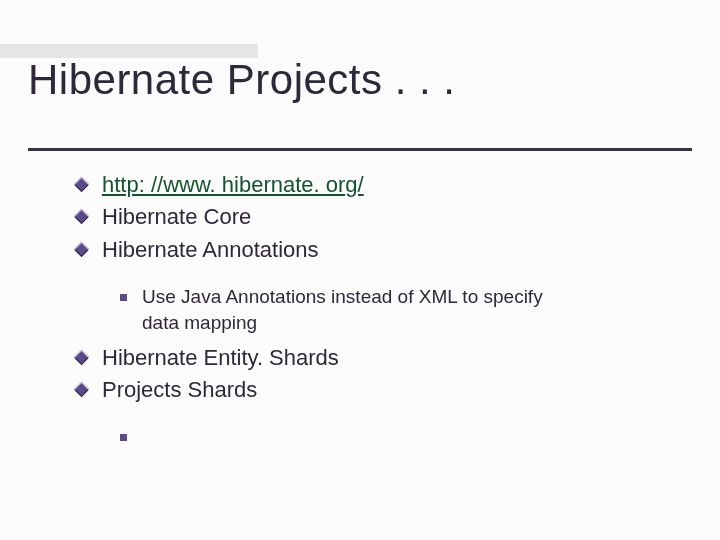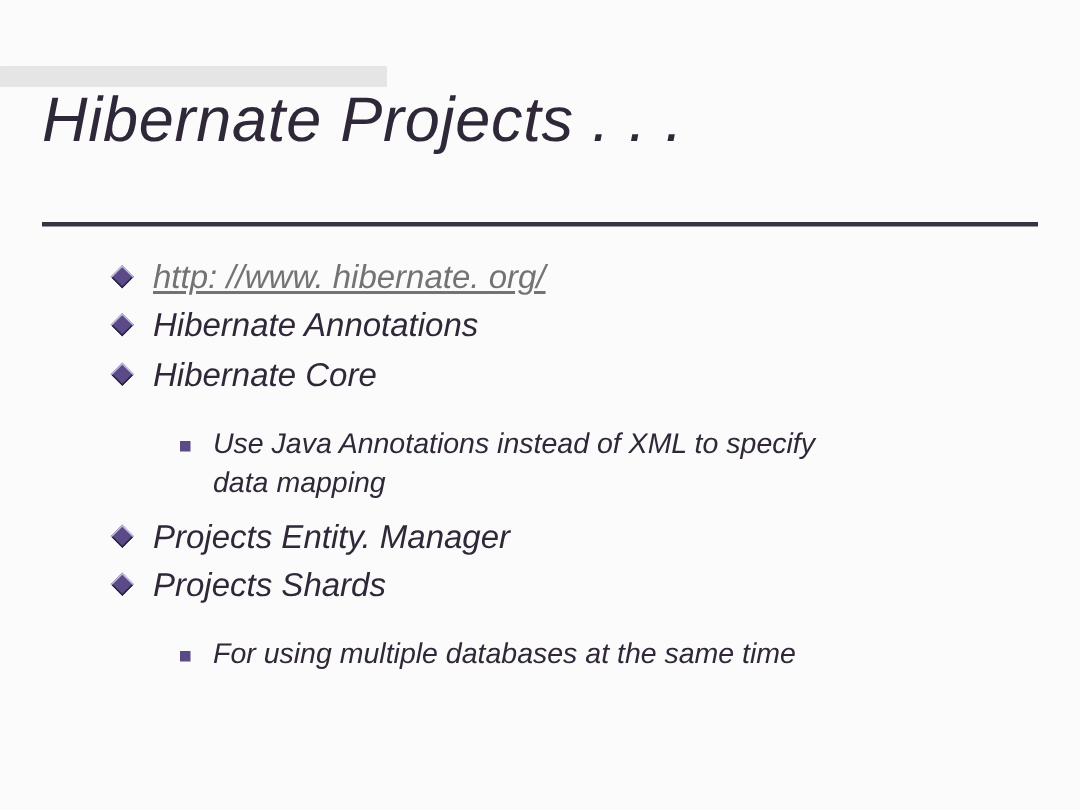--- a/index.html
+++ b/index.html
@@ -10,21 +10,20 @@
     background: #fbfbfb;
     font-family: Verdana, Geneva, sans-serif;
     color: #302838;
     overflow: hidden;
   }
   .slide {
     position: relative;
     width: 620px;
     height: 540px;
     box-sizing: border-box;
-    font-style: italic;
   }
   .shadow-bar {
     position: absolute;
     top: 44px;
     left: 0;
     width: 258px;
     height: 14px;
     background: #d9d9d9;
     border-radius: 1px;
     opacity: 0.65;
@@ -80,61 +79,60 @@
   }
   .l2 .square {
     position: absolute;
     left: 2px;
     top: 10px;
     width: 7px;
     height: 7px;
     background: #5b4a88;
   }
   .link {
-    color: #737373;
+    color: #14532d;
     text-decoration: underline;
   }
 </style>
 </head>
 <body>
 
 <div class="slide">
   <div class="shadow-bar"></div>
   <div class="title">Hibernate Projects . . .</div>
   <div class="rule"></div>
 
   <div class="body">
 
     <div class="l1">
       <span class="diamond"></span>
       <span class="link">http: //www. hibernate. org/</span>
     </div>
 
     <div class="l1">
       <span class="diamond"></span>
-      <span>Hibernate Annotations</span>
+      <span>Hibernate Core</span>
     </div>
 
     <div class="l1">
       <span class="diamond"></span>
-      <span>Hibernate Core</span>
+      <span>Hibernate Annotations</span>
     </div>
     <div class="l2">
       <span class="square"></span>
       <span>Use Java Annotations instead of XML to specify data mapping</span>
     </div>
 
     <div class="l1">
       <span class="diamond"></span>
-      <span>Projects Entity. Manager</span>
+      <span>Hibernate Entity. Shards</span>
     </div>
 
     <div class="l1">
       <span class="diamond"></span>
       <span>Projects Shards</span>
     </div>
     <div class="l2">
       <span class="square"></span>
-      <span>For using multiple databases at the same time</span>
     </div>
 
   </div>
 </div>
 
 </body></html>

